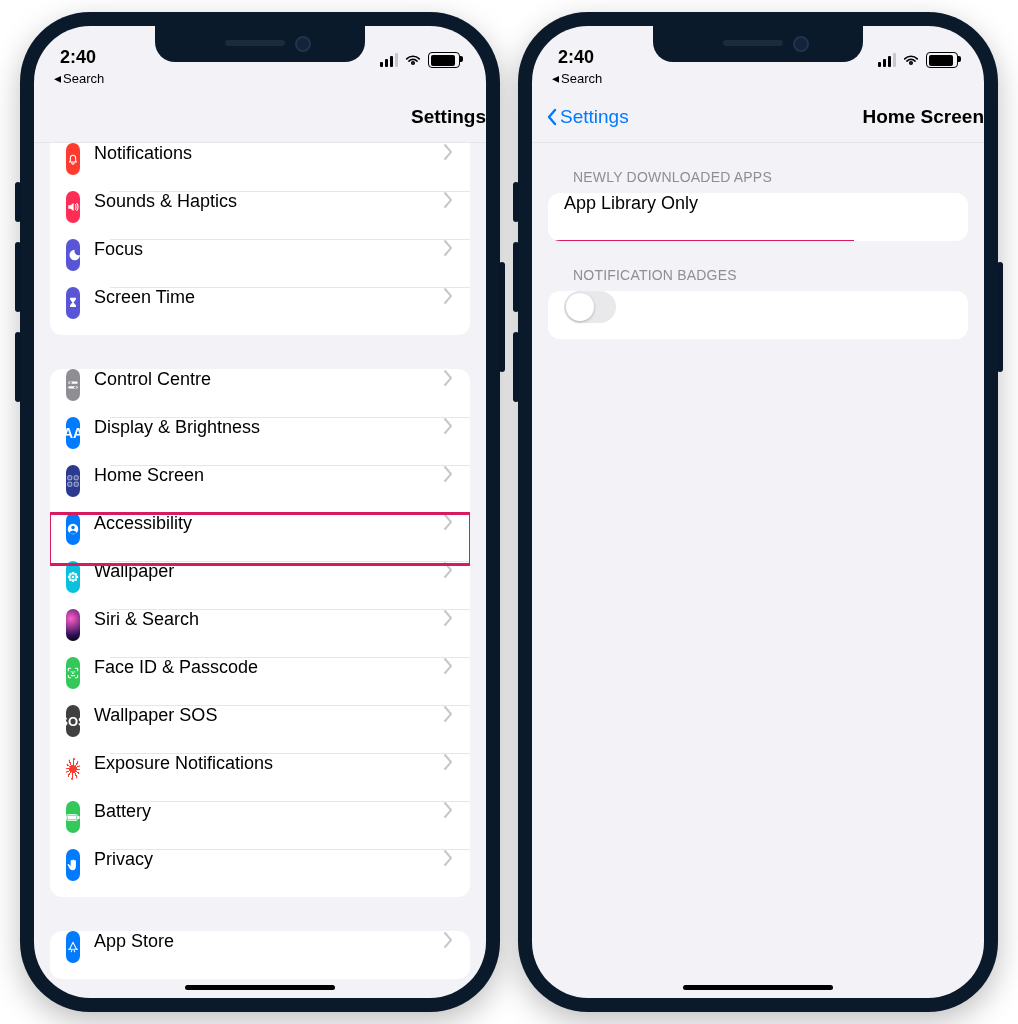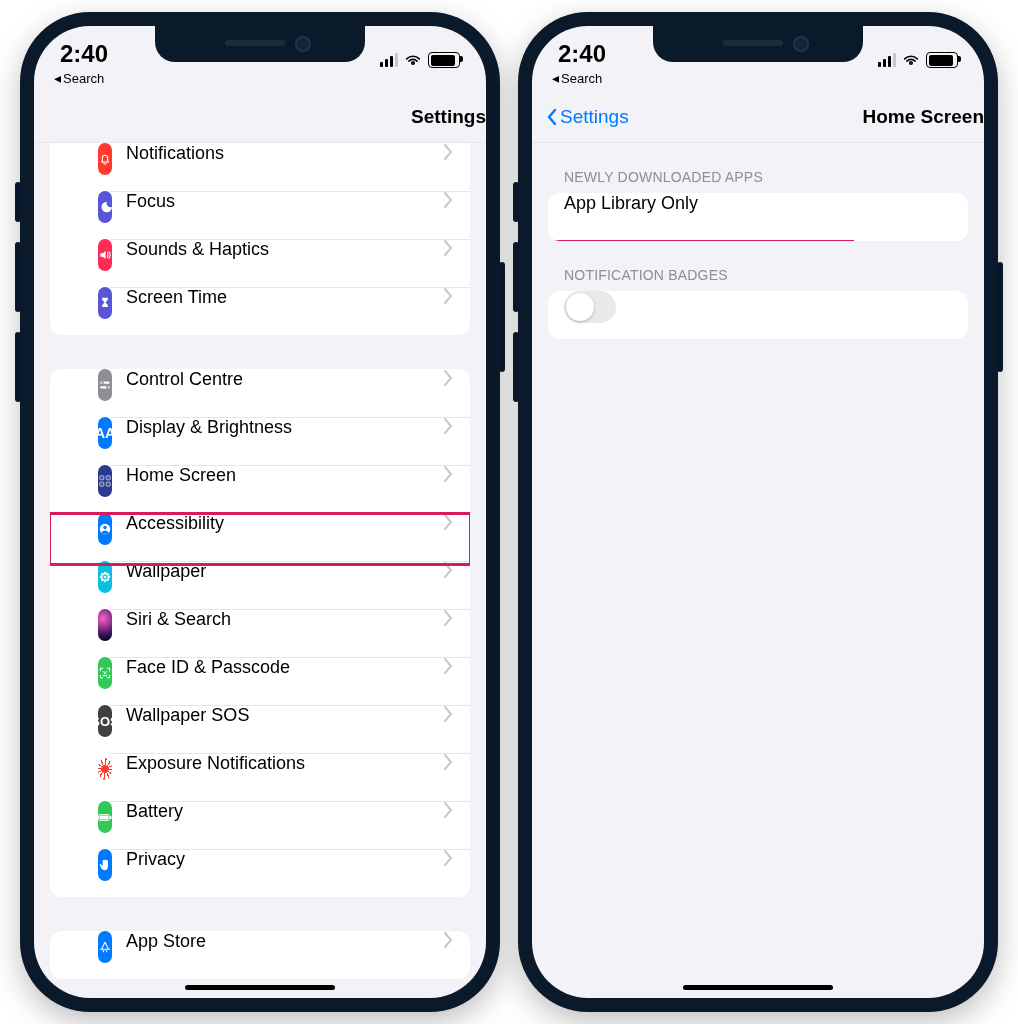--- a/index.html
+++ b/index.html
@@ -35,21 +35,21 @@
   }
   .notch{
     position:absolute;top:0;left:50%;transform:translateX(-50%);
     width:210px;height:36px;background:var(--phone-inner);
     border-bottom-left-radius:20px;border-bottom-right-radius:20px;z-index:5;
   }
   .notch::before{content:"";position:absolute;left:70px;top:14px;width:60px;height:6px;border-radius:6px;background:#1c2b3c;}
   .notch::after{content:"";position:absolute;right:54px;top:10px;width:12px;height:12px;border-radius:50%;background:#12233a;border:2px solid #203450;}
   .status{
     position:relative;z-index:3;height:44px;display:flex;justify-content:space-between;
-    align-items:flex-end;padding:0 26px 2px;box-sizing:border-box;font-weight:600;font-size:24px;
+    align-items:flex-end;padding:0 26px 2px;box-sizing:border-box;font-weight:600;font-size:18px;
   }
   .status .right{display:flex;align-items:center;gap:6px;}
   .signal{display:inline-flex;gap:2px;align-items:flex-end;height:14px;}
   .signal i{display:block;width:3px;background:#000;border-radius:1px;}
   .signal i:nth-child(1){height:5px;}
   .signal i:nth-child(2){height:8px;}
   .signal i:nth-child(3){height:11px;}
   .signal i:nth-child(4){height:14px;background:#c7c7cc;}
   .wifi{width:18px;height:14px;position:relative;}
   .wifi svg{display:block;}
@@ -67,35 +67,36 @@
   .nav .title{font-size:19px;font-weight:600;color:#000;}
   .nav .back{
     position:absolute;left:14px;top:0;height:100%;display:flex;align-items:center;
     color:var(--blue);font-size:19px;gap:2px;
   }
   .nav .back .chev svg path{stroke:var(--blue);}
   .content{flex:1;overflow:hidden;}
   .section-header{
     font-size:14px;color:var(--sub);text-transform:uppercase;letter-spacing:0.2px;
     padding:26px 32px 8px;
+    margin-left:9px;
   }
   .group{
     background:var(--row-bg);margin:0 16px;border-radius:12px;overflow:hidden;
   }
   .group + .group{margin-top:34px;}
   .row{
     display:flex;height:48px;padding:0 16px;position:relative;
   }
   .row:not(:last-child)::after{
     content:"";position:absolute;bottom:0;left:60px;right:0;height:0.5px;background:var(--sep);
   }
   .row.no-icon:not(:last-child)::after{left:16px;}
   .icon{
     width:14px;height:32px;border-radius:7px;margin-right:14px;flex-shrink:0;
-    display:flex;align-items:center;justify-content:center;font-size:18px;color:#fff;font-weight:600;margin-left:32px;
+    display:flex;align-items:center;justify-content:center;font-size:18px;color:#fff;font-weight:600;
   }
   .label{flex:1;font-size:18px;color:var(--text);}
   .chev{width:12px;height:18px;flex-shrink:0;}
   .chev svg path{stroke:var(--chevron);}
   .check{color:var(--blue);font-size:22px;font-weight:600;}
   .toggle{
     width:52px;height:32px;border-radius:16px;background:#e9e9eb;position:relative;flex-shrink:0;
   }
   .toggle i{
     position:absolute;top:2px;left:2px;width:28px;height:28px;border-radius:50%;
@@ -178,38 +179,38 @@
               <svg viewBox="0 0 24 24" width="20">
                 <path stroke="#fff" stroke-width="1.8" fill="none" stroke-linecap="round" stroke-linejoin="round" d="M6 17h12l-1.5-2V10a4.5 4.5 0 10-9 0v5L6 17zM10 19a2 2 0 004 0"></path>
               </svg>
             </span>
             <span class="label">Notifications</span>
             <span class="chev"><svg viewBox="0 0 12 18">
                 <path d="M3 2 L9 9 L3 16" fill="none" stroke-width="2" stroke-linecap="round" stroke-linejoin="round"></path>
               </svg></span>
           </div>
           <div class="row">
-            <span class="icon ic-focus">
-              <svg viewBox="0 0 24 24" width="20">
-                <path fill="#fff" d="M15 3a9 9 0 109 9 7 7 0 01-9-9z"></path>
-              </svg>
-            </span>
-            <span class="label">Focus</span>
-            <span class="chev"><svg viewBox="0 0 12 18">
-                <path d="M3 2 L9 9 L3 16" fill="none" stroke-width="2" stroke-linecap="round" stroke-linejoin="round"></path>
-              </svg></span>
-          </div>
-          <div class="row">
             <span class="icon ic-sounds">
               <svg viewBox="0 0 24 24" width="20">
                 <path fill="#fff" d="M4 9v6h4l5 4V5L8 9H4z"></path>
                 <path stroke="#fff" stroke-width="1.8" fill="none" stroke-linecap="round" stroke-linejoin="round" d="M16 8c1.5 1 1.5 7 0 8M18.5 6c3 2 3 10 0 12"></path>
               </svg>
             </span>
             <span class="label">Sounds &amp; Haptics</span>
+            <span class="chev"><svg viewBox="0 0 12 18">
+                <path d="M3 2 L9 9 L3 16" fill="none" stroke-width="2" stroke-linecap="round" stroke-linejoin="round"></path>
+              </svg></span>
+          </div>
+          <div class="row">
+            <span class="icon ic-focus">
+              <svg viewBox="0 0 24 24" width="20">
+                <path fill="#fff" d="M15 3a9 9 0 109 9 7 7 0 01-9-9z"></path>
+              </svg>
+            </span>
+            <span class="label">Focus</span>
             <span class="chev"><svg viewBox="0 0 12 18">
                 <path d="M3 2 L9 9 L3 16" fill="none" stroke-width="2" stroke-linecap="round" stroke-linejoin="round"></path>
               </svg></span>
           </div>
           <div class="row">
             <span class="icon ic-screentime">
               <svg viewBox="0 0 24 24" width="18">
                 <path fill="#fff" d="M7 3h10v3l-4 5 4 5v3H7v-3l4-5-4-5V3z"></path>
               </svg>
             </span>

